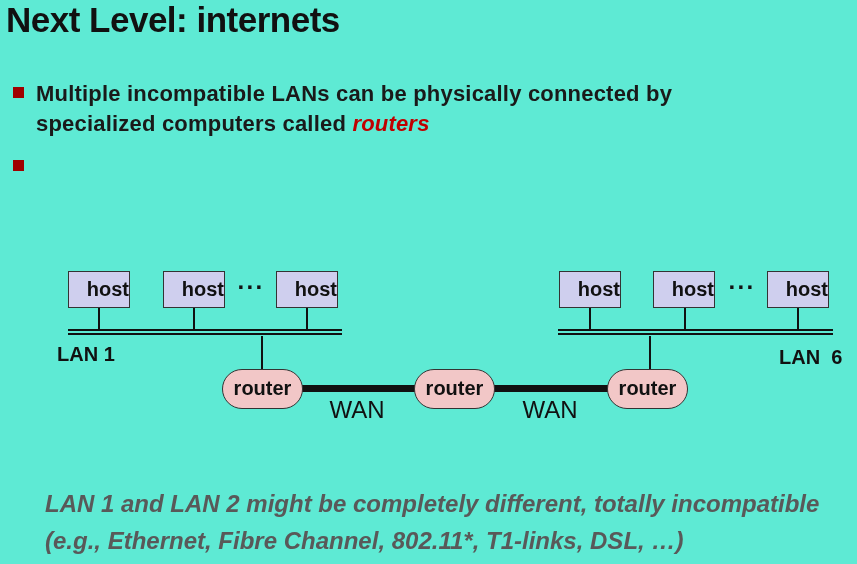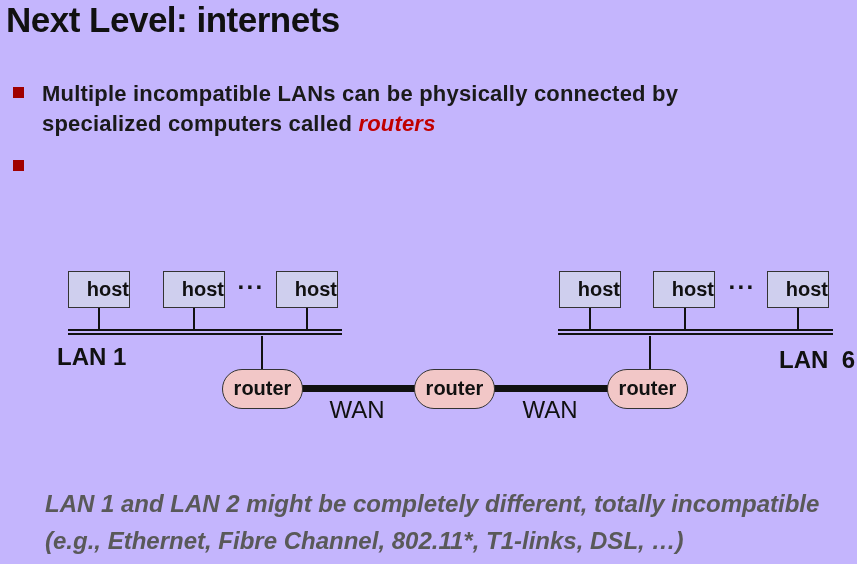--- a/index.html
+++ b/index.html
@@ -1,29 +1,29 @@
 <!DOCTYPE html>
 <html style="--host-fill: #cfcfee; --host-border: #333333; --router-fill: #f2c7c7; --router-border: #333333; --bullet-marker: #a00000; --emphasis-red: #c00000; --note-gray: #595959; --line-black: #111111;"><head>
 <meta charset="utf-8">
 <style>
   html,body{margin:0;padding:0;background:#ffffff;}
   .slide{
     position:relative;
     width:857px;height:564px;
-    background:#c4b5fd;
+    background:#5eead4;
     font-family:"Liberation Sans", sans-serif;
     overflow:hidden;
   }
   .title{
     position:absolute;left:6px;top:0px;margin:0;
     font-size:35px;font-weight:bold;letter-spacing:-0.5px;
     color:#111111;
   }
   .bullets{position:absolute;left:13px;top:79px;width:836px;}
-  .bullet{display:flex;gap:18px;margin-bottom:13px;}
+  .bullet{display:flex;gap:12px;margin-bottom:13px;}
   .marker{
     flex:none;width:11px;height:11px;margin-top:8px;
     background:var(--bullet-marker,#a00000);
   }
   .btext{
     font-size:22px;font-weight:bold;line-height:30px;
     color:#1a1a1a;letter-spacing:0.2px;
   }
   .em{color:var(--emphasis-red,#c00000);font-style:italic;}
 
@@ -44,21 +44,21 @@
     text-align:center;line-height:37px;
     z-index:2;
   }
   .vline{position:absolute;width:2px;background:var(--line-black,#111111);}
   .bus{position:absolute;height:7px;}
   .bus .bus-top{height:2px;background:var(--line-black,#111111);}
   .bus .bus-gap{height:2px;}
   .bus .bus-bot{height:2px;background:var(--line-black,#111111);}
   .thickline{position:absolute;height:7px;background:var(--line-black,#111111);top:385px;z-index:1;}
   .lanlabel{
-    position:absolute;font-size:24px;font-weight:bold;color:#111;
+    position:absolute;font-size:20px;font-weight:bold;color:#111;
     white-space:pre;
   }
   .wanlabel{
     position:absolute;top:396px;width:80px;text-align:center;
     font-size:24px;font-weight:normal;color:#111;
   }
   .dots{
     position:absolute;top:273px;width:32px;text-align:center;
     font-size:24px;font-weight:bold;color:#111;letter-spacing:1px;
   }

